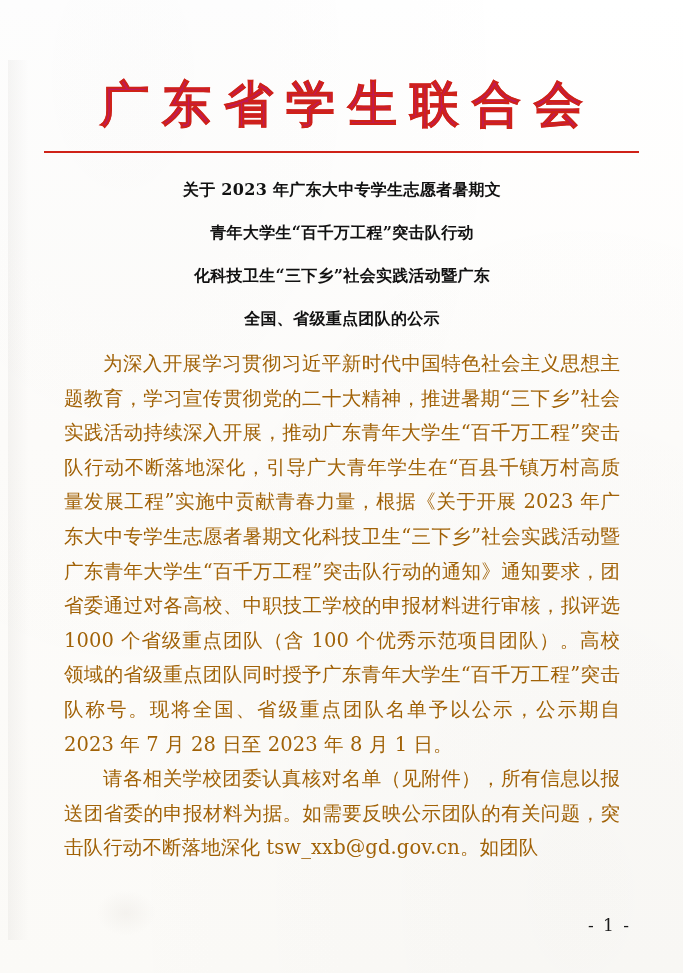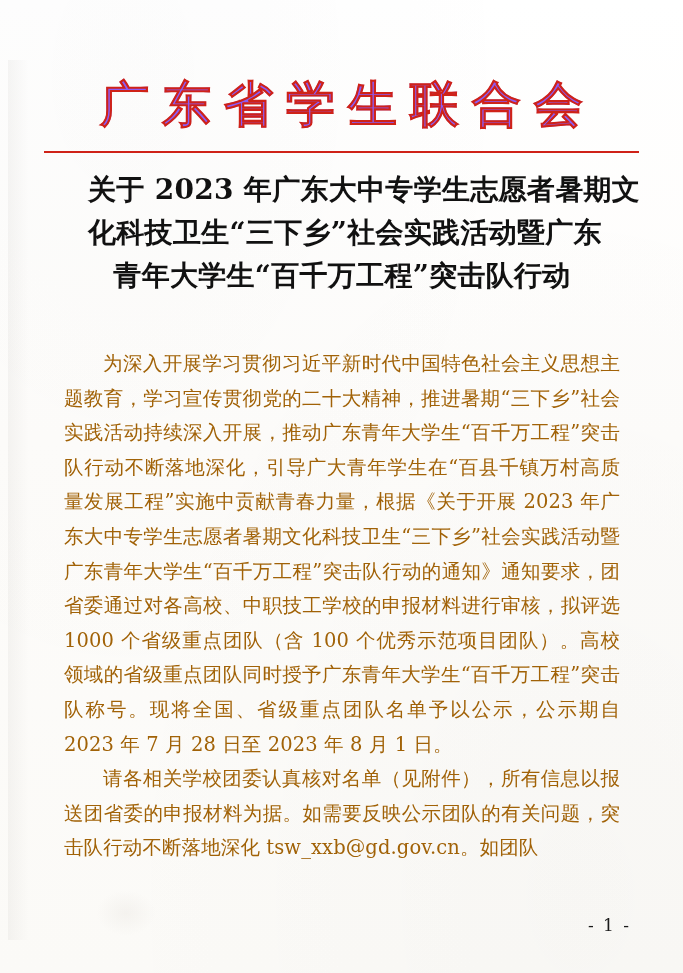--- a/index.html
+++ b/index.html
@@ -32,21 +32,21 @@
     pointer-events: none;
   }
   .masthead {
     position: absolute;
     top: 78px;
     left: 0;
     right: 0;
     text-align: center;
   }
   .masthead-title {
-    color: #8b5cf6;
+    color: #be185d;
     font-family: "DejaVu Serif", serif;
     font-weight: bold;
     font-size: 49px;
     letter-spacing: 13px;
     text-indent: 13px;
     line-height: 1.1;
     white-space: nowrap;
     -webkit-text-stroke: 0.6px #cf2218;
   }
   .red-rule {
@@ -56,21 +56,21 @@
     width: 595px;
     height: 2px;
     background: #cf2218;
   }
   .doc-title {
     position: absolute;
     top: 168px;
     left: 88px;
     width: 508px;
     text-align: center;
-    font-size: 28px;
+    font-size: 16px;
     font-weight: bold;
     line-height: 43px;
     letter-spacing: 0.3px;
     color: #111111;
   }
   .doc-title .line {
     display: block;
     white-space: nowrap;
   }
   .body-text {
@@ -125,22 +125,23 @@
   <div class="smudge1"></div>
 
   <div class="masthead">
     <div class="masthead-title">广东省学生联合会</div>
   </div>
 
   <div class="red-rule"></div>
 
   <div class="doc-title">
     <span class="line">关于 2023 年广东大中专学生志愿者暑期文</span>
+    <span class="line">青年大学生“百千万工程”突击队行动</span>
     <span class="line">化科技卫生“三下乡”社会实践活动暨广东</span>
-    <span class="line">青年大学生“百千万工程”突击队行动</span>
+    <span class="line">全国、省级重点团队的公示</span>
   </div>
 
   <div class="body-text">
     <p>为深入开展学习贯彻习近平新时代中国特色社会主义思想主题教育，学习宣传贯彻党的二十大精神，推进暑期“三下乡”社会实践活动持续深入开展，推动广东青年大学生“百千万工程”突击队行动不断落地深化，引导广大青年学生在“百县千镇万村高质量发展工程”实施中贡献青春力量，根据《关于开展 2023 年广东大中专学生志愿者暑期文化科技卫生“三下乡”社会实践活动暨广东青年大学生“百千万工程”突击队行动的通知》通知要求，团省委通过对各高校、中职技工学校的申报材料进行审核，拟评选 1000 个省级重点团队（含 100 个优秀示范项目团队）。高校领域的省级重点团队同时授予广东青年大学生“百千万工程”突击队称号。现将全国、省级重点团队名单予以公示，公示期自 2023 年 7 月 28 日至 2023 年 8 月 1 日。</p>
     <p>请各相关学校团委认真核对名单（见附件），所有信息以报送团省委的申报材料为据。如需要反映公示团队的有关问题，突击队行动不断落地深化 tsw_xxb@gd.gov.cn。如团队</p>
   </div>
 
   <div class="page-number">- 1 -</div>
 </div>
 

